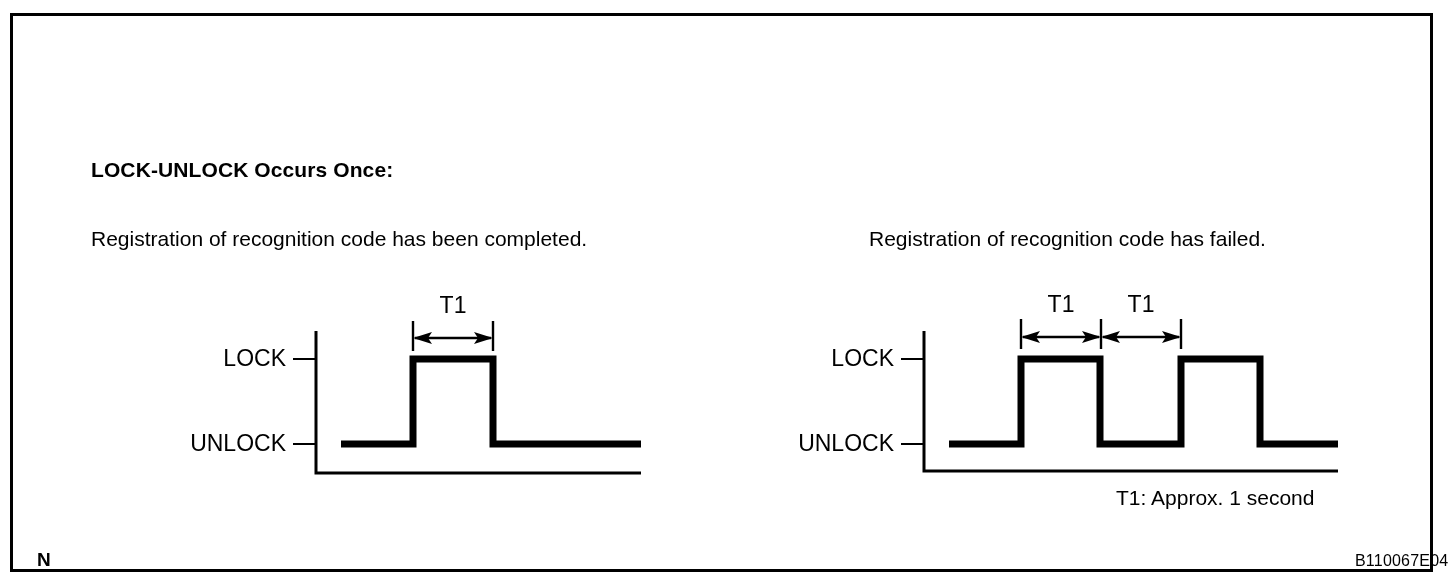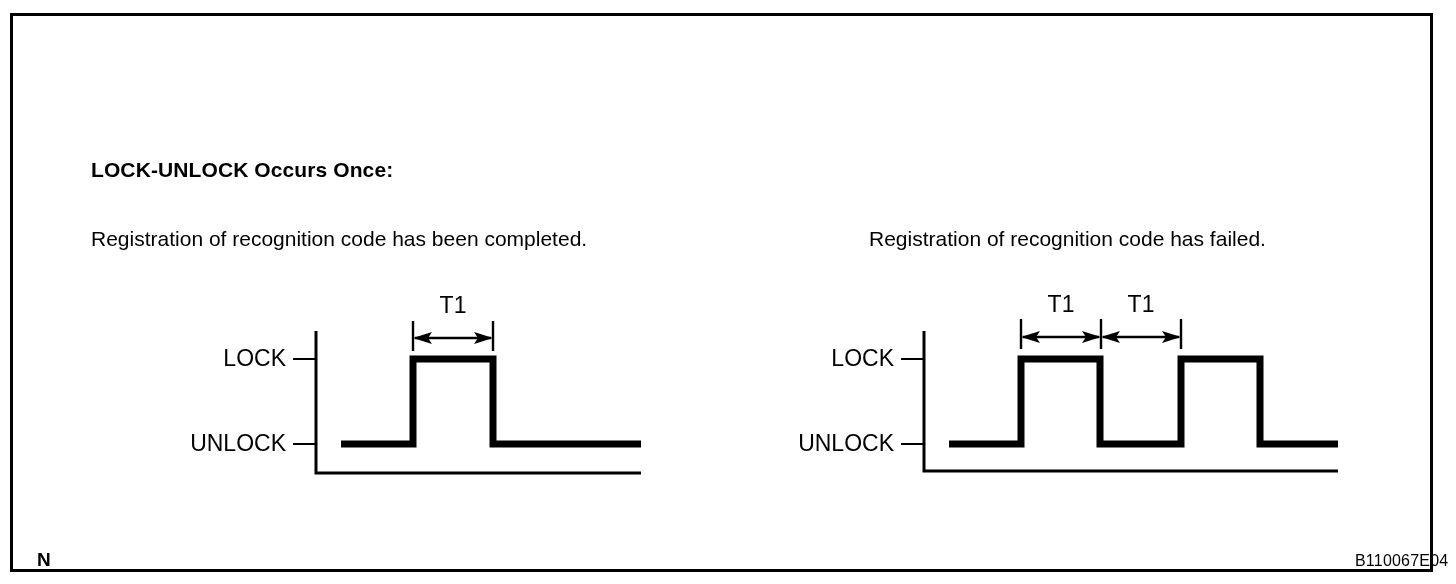--- a/index.html
+++ b/index.html
@@ -167,18 +167,19 @@
     <polygon class="dim-arrow-head" points="338,56 319,50 323,56 319,62"></polygon>
     <text class="dim-label" x="298" y="31">T1</text>
 
     <line class="dim-tick" x1="418" y1="38" x2="418" y2="68"></line>
     <line class="dim-arrow-line" x1="340" y1="56" x2="416" y2="56"></line>
     <polygon class="dim-arrow-head" points="338,56 357,50 353,56 357,62"></polygon>
     <polygon class="dim-arrow-head" points="418,56 399,50 403,56 399,62"></polygon>
     <text class="dim-label" x="378" y="31">T1</text>
   </svg>
 
+  <div id="note-t1">T1: Approx. 1 second</div>
 
   <div id="page-marker">N</div>
 
   <div id="figure-code">B110067E04</div>
 
 </div>
 
 </body></html>

